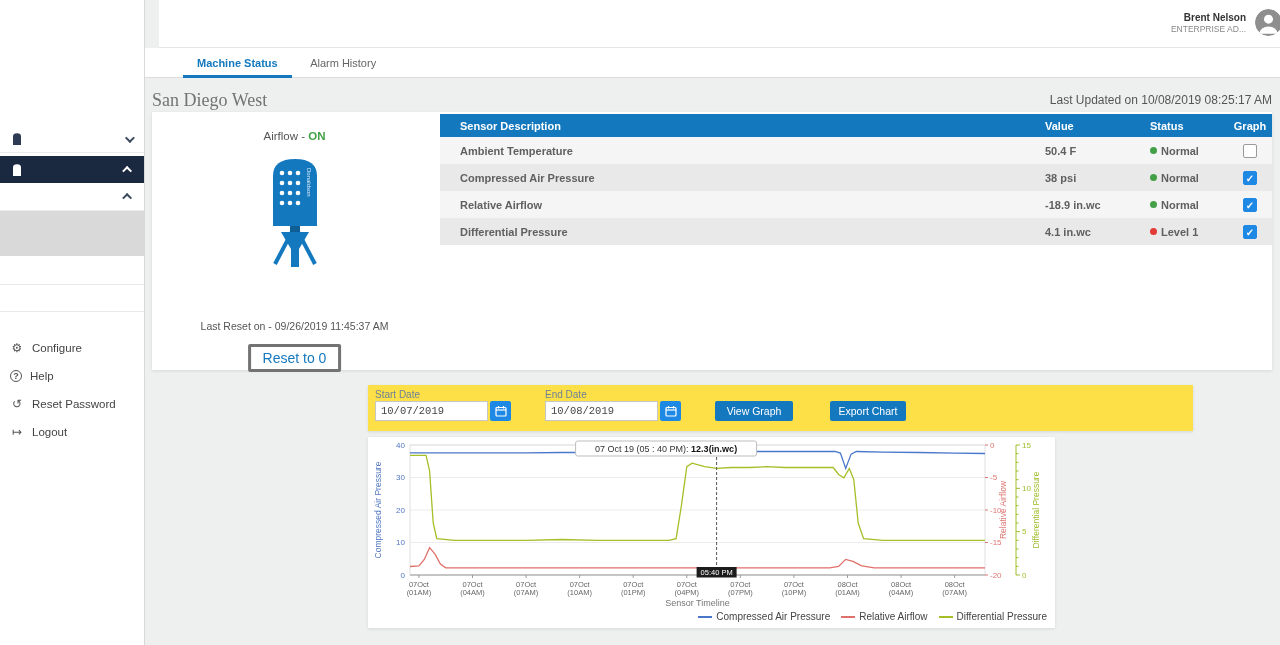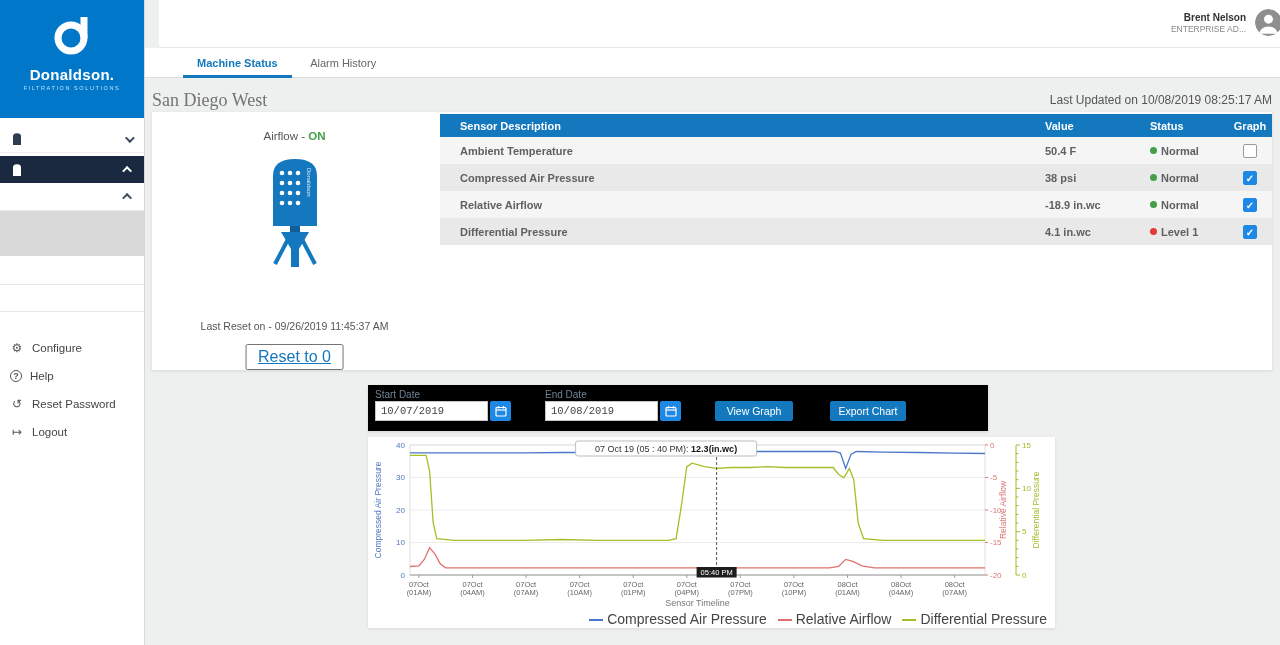--- a/index.html
+++ b/index.html
@@ -48,63 +48,55 @@
 
   .main-card { position:absolute; left:7px; top:34px; width:1120px; height:258px; background:#fff; box-shadow:0 1px 3px rgba(0,0,0,.1); }
 
   
   .machine-panel { position:absolute; left:0; top:0; width:285px; height:258px; text-align:center; }
   .airflow-line { position:absolute; top:18px; width:100%; font-size:11.5px; color:#555; }
   .airflow-state { color:#43a047; font-weight:bold; }
   .collector { position:absolute; top:40px; left:50%; transform:translateX(-50%); }
   .hours-line { position:absolute; top:180px; width:100%; font-size:12.5px; color:#555; }
   .reset-line { position:absolute; top:208px; width:100%; font-size:10.5px; color:#555; }
-  .reset-btn { position:absolute; top:232px; left:50%; transform:translateX(-50%); background:#fff; border:1px solid #737373; color:#1478be; font-size:16px; padding:3px 12px; border-radius:2px; cursor:pointer; font-family:inherit;text-decoration:underline; }
+  .reset-btn { position:absolute; top:232px; left:50%; transform:translateX(-50%); background:#fff; border:3px solid #737373; color:#1478be; font-size:14px; padding:3px 12px; border-radius:2px; cursor:pointer; font-family:inherit; }
 
   
   .sensor-table { position:absolute; left:288px; top:2px; width:832px; }
   .thead { display:flex; background:#1478be; height:23px; align-items:center; color:#fff; font-size:11px; font-weight:bold; }
   .trow { display:flex; height:27px; align-items:center; background:#f5f5f5; font-size:11px; color:#606060;font-weight:bold; }
   .trow.alt { background:#e9e9e9; }
   .col0 { flex:1; padding-left:20px; }
   .col1 { width:105px; }
   .col2 { width:78px; display:flex; align-items:center; }
   .col3 { width:44px; display:flex; justify-content:center; }
   .dot { width:7px; height:7px; border-radius:50%; display:inline-block; margin-right:4px; }
   .cb { width:14px; height:14px; border:1px solid #9a9a9a; border-radius:2px; background:#fff; cursor:pointer; font-size:10px; line-height:13px; text-align:center; color:#fff; }
   .cb.checked { background:#1e88e5; border-color:#1e88e5; }
 
   
-  .controls-card { position:absolute; left:223px; top:307px; width:620px; height:46px; background:#000000; box-shadow:0 1px 3px rgba(0,0,0,.1); }
+  .controls-card { position:absolute; left:223px; top:307px; width:825px; height:46px; background:#fde047; box-shadow:0 1px 3px rgba(0,0,0,.1); }
   .ctl-label { position:absolute; top:4px; font-size:10px; color:#6d8296; }
   .date-input { position:absolute; top:16px; width:113px; height:20px; border:1px solid #c6c6c6; font-size:10.5px; color:#444; padding:0 5px; font-family:Liberation Mono, monospace; }
   .cal-btn { position:absolute; top:16px; width:21px; height:20px; background:#1e88e5; border:none; border-radius:2px; cursor:pointer; display:flex; align-items:center; justify-content:center; }
   .btn-primary { position:absolute; top:16px; height:20px; background:#1478be; color:#fff; border:none; border-radius:2px; font-size:10.5px; cursor:pointer; font-family:inherit; }
 
   
   .chart-card { position:absolute; left:223px; top:359px; width:687px; height:191px; background:#fff; box-shadow:0 1px 3px rgba(0,0,0,.1); }
   #chart-svg { position:absolute; left:0; top:0; }
-  .chart-legend { position:absolute; right:8px; top:174px; font-size:14px; color:#444; white-space:nowrap; }
+  .chart-legend { position:absolute; right:8px; top:174px; font-size:10px; color:#444; white-space:nowrap; }
   .lg-item { margin-left:11px; cursor:pointer; }
   .lg-dash { display:inline-block; width:14px; height:2px; vertical-align:middle; margin-right:4px; }
 </style>
 </head>
 <body>
 
 <div class="app">
 
   <aside class="sidebar">
-    <div class="logo-block">
-      <svg class="dlogo" viewBox="0 0 50 50">
-        <circle cx="24" cy="28" r="13" fill="none" stroke="#ffffff" stroke-width="7"></circle>
-        <rect x="33.5" y="7" width="7" height="21" fill="#ffffff"></rect>
-      </svg>
-      <div class="brand">Donaldson.</div>
-      <div class="tagline">FILTRATION SOLUTIONS</div>
-    </div>
 
     <div class="nav-row" style="top:126px">
       <svg class="mini-icon" viewBox="0 0 14 14">
         <path d="M3,13 V4.5 Q3,1.2 7,1.2 Q11,1.2 11,4.5 V13 Z" fill="currentColor"></path>
       </svg>
       <span class="spacer"></span>
       <span class="chev down"></span>
     </div>
 
     <div class="nav-row dark" style="top:156px">

